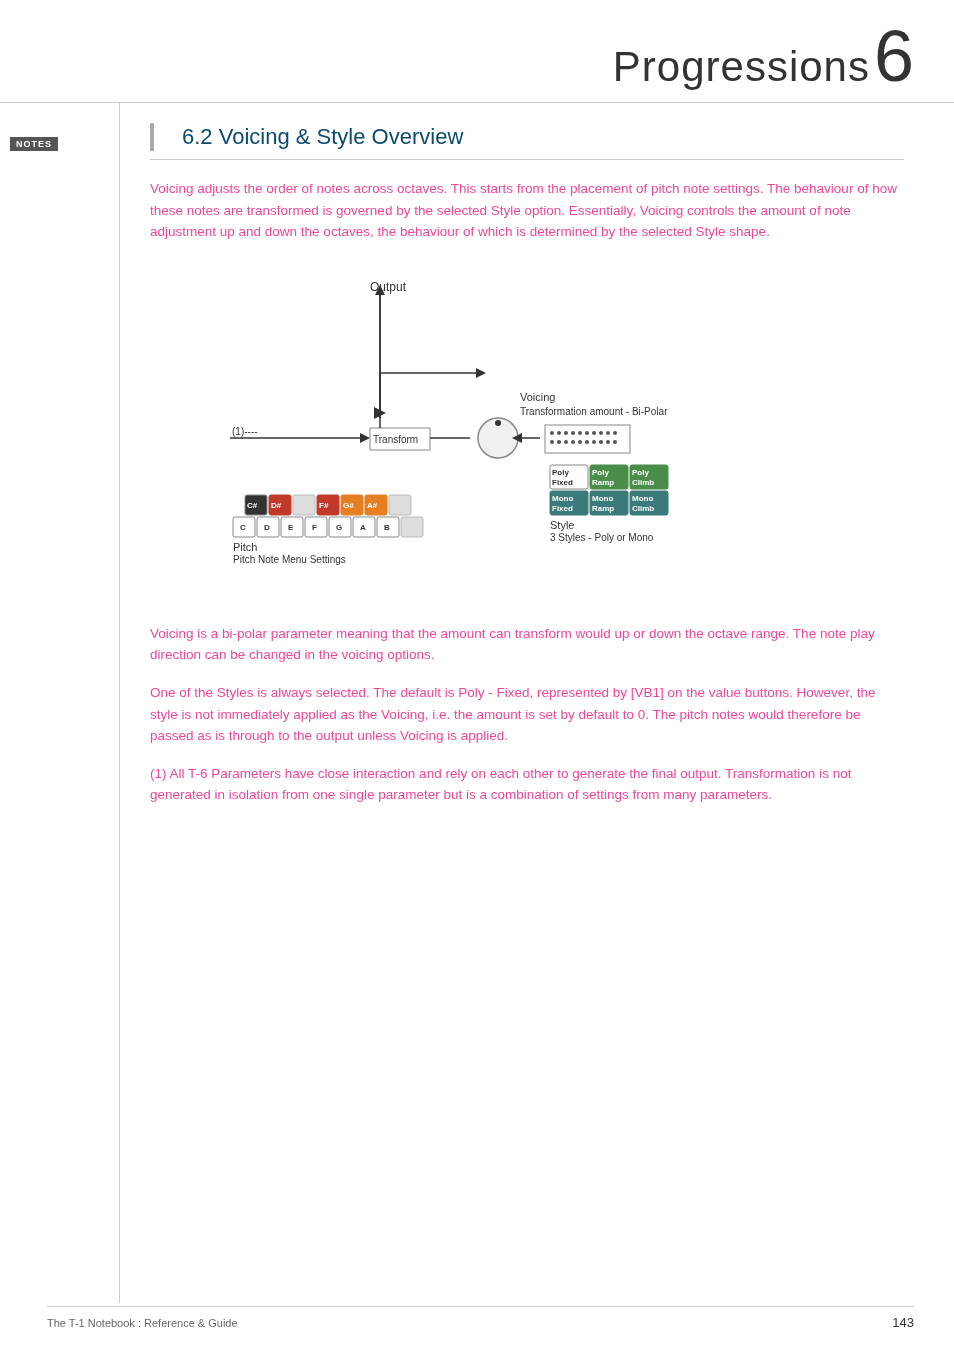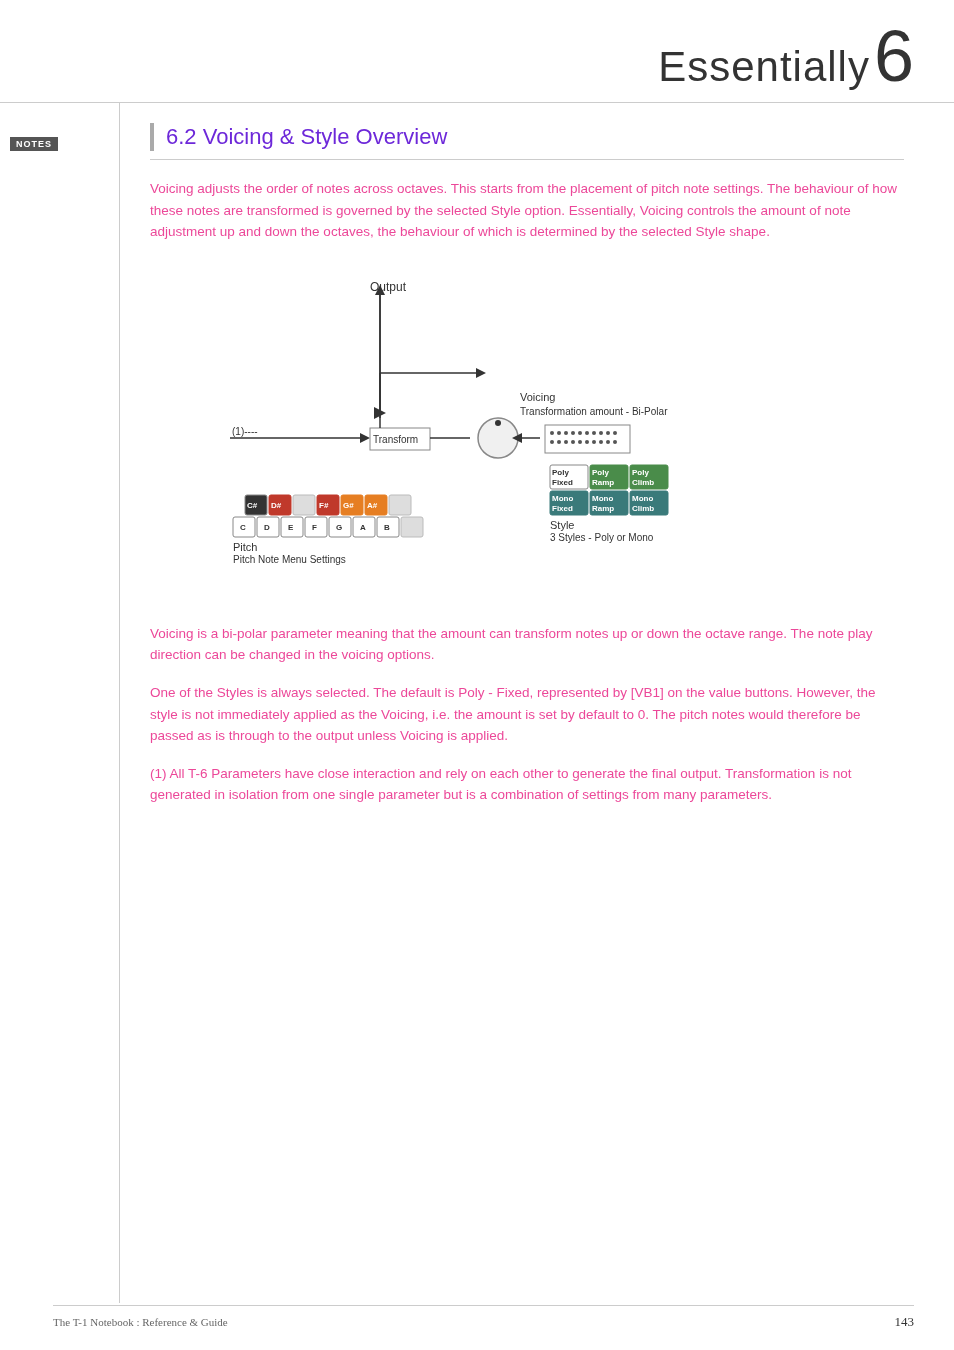--- a/index.html
+++ b/index.html
@@ -81,21 +81,22 @@
     }
     .section-heading-bar {
       width: 4px;
       height: 28px;
       background: #aaa;
       margin-right: 12px;
     }
     .section-heading-text {
       font-size: 22px;
       font-weight: 400;
-      color: #6d28d9;
+      color: #0c4a6e;
+      margin-left: 16px;
     }
 
     
     .body-text {
       font-size: 13.5px;
       line-height: 1.6;
       color: #ec4899;
       margin-bottom: 16px;
     }
 
@@ -110,44 +111,43 @@
     
     .diagram-svg {
       width: 100%;
       height: 100%;
     }
 
     
     .page-footer {
       position: absolute;
       bottom: 20px;
-      left: 53px;
+      left: 47px;
       right: 40px;
       display: flex;
       justify-content: space-between;
       align-items: center;
       border-top: 1px solid #ccc;
       padding-top: 8px;
-      font-family: Liberation Serif, serif;
     }
     .footer-text {
       font-size: 11px;
       color: #666;
     }
     .footer-page-num {
       font-size: 13px;
       color: #333;
     }
   </style>
 </head>
 <body>
 
 <div class="page-header">
   <div class="page-title-area">
-    <span class="page-title-text">Essentially</span>
+    <span class="page-title-text">Progressions</span>
     <span class="page-number">6</span>
   </div>
 </div>
 
 <div class="page-content">
 
   <div class="sidebar">
     <span class="notes-label">NOTES</span>
   </div>
 
@@ -298,21 +298,21 @@
         <text x="214" y="257" font-size="8" fill="#333" font-weight="bold">B</text>
 
         <rect x="231" y="244" width="22" height="20" fill="#ddd" stroke="#bbb" stroke-width="1" rx="2"></rect>
 
         <text x="63" y="278" font-size="11" fill="#333">Pitch</text>
         <text x="63" y="290" font-size="10" fill="#333">Pitch Note Menu Settings</text>
 
       </svg>
     </div>
 
-    <p class="body-text">Voicing is a bi-polar parameter meaning that the amount can transform notes up or down the octave range. The note play direction can be changed in the voicing options.</p>
+    <p class="body-text">Voicing is a bi-polar parameter meaning that the amount can transform would up or down the octave range. The note play direction can be changed in the voicing options.</p>
 
     <p class="body-text">One of the Styles is always selected. The default is Poly - Fixed, represented by [VB1] on the value buttons. However, the style is not immediately applied as the Voicing, i.e. the amount is set by default to 0. The pitch notes would therefore be passed as is through to the output unless Voicing is applied.</p>
 
     <p class="body-text">(1) All T-6 Parameters have close interaction and rely on each other to generate the final output. Transformation is not generated in isolation from one single parameter but is a combination of settings from many parameters.</p>
 
   </div>
 </div>
 
 <div class="page-footer">
   <span class="footer-text">The T-1 Notebook : Reference &amp; Guide</span>

